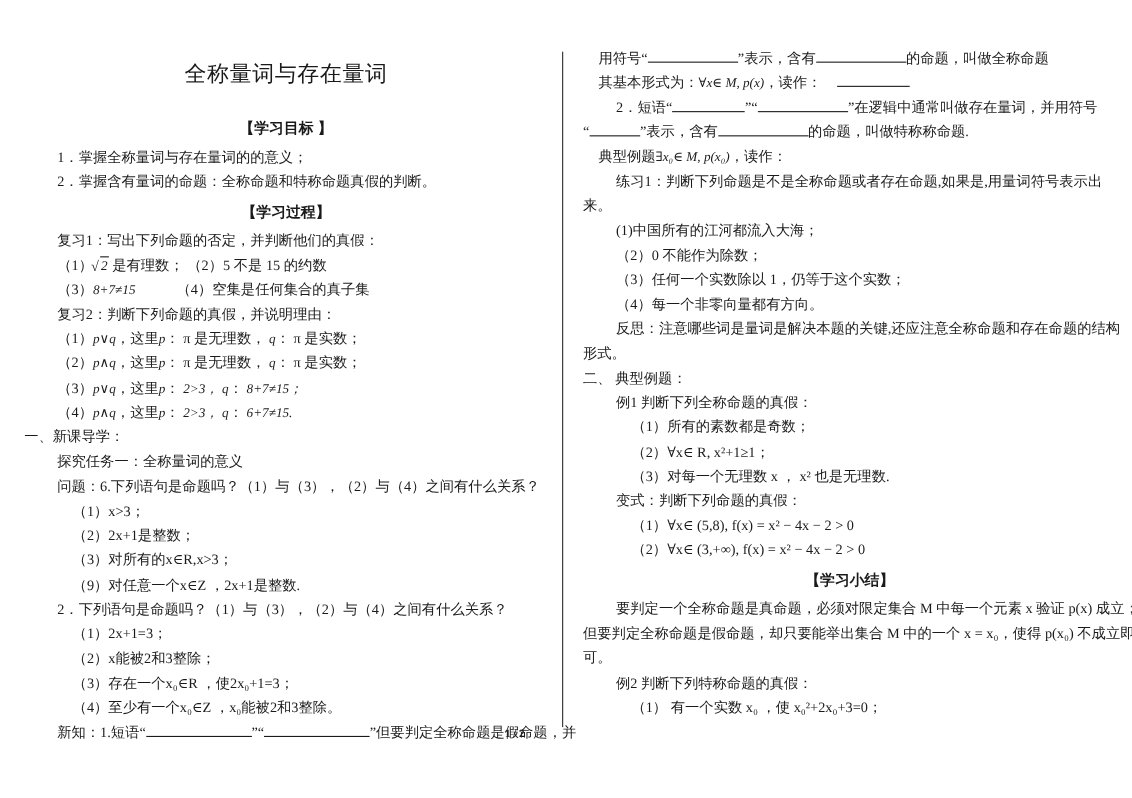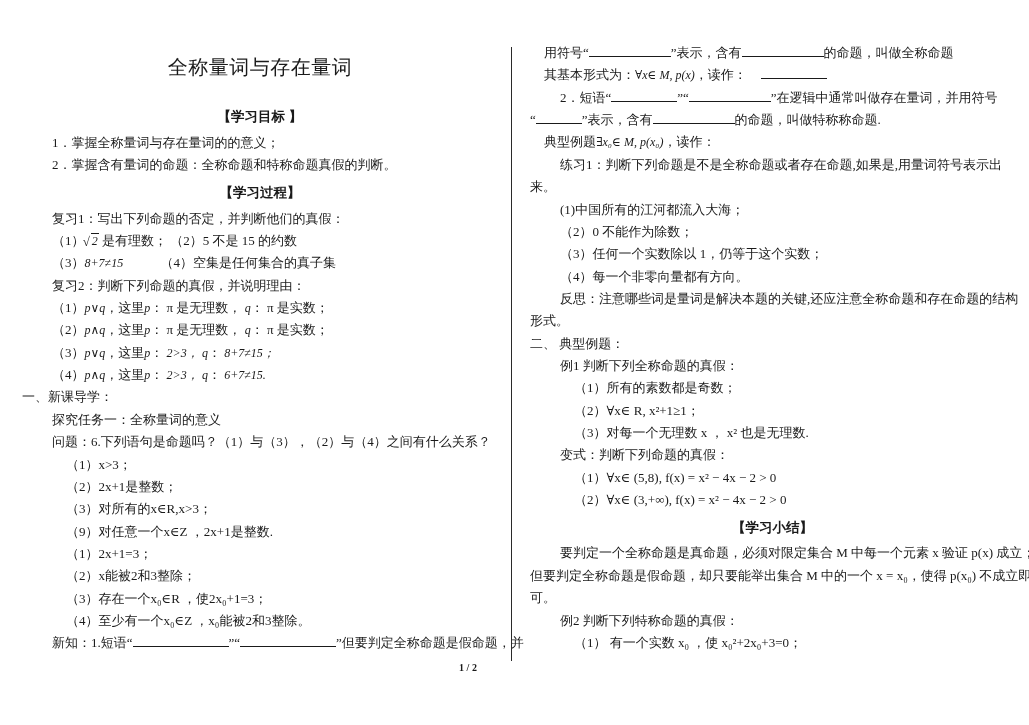--- a/index.html
+++ b/index.html
@@ -145,20 +145,21 @@
       </div>
 
       <div class="line i0">一、新课导学：</div>
       <div class="line i2">探究任务一：全称量词的意义</div>
       <div class="line i2">问题：6.下列语句是命题吗？（1）与（3），（2）与（4）之间有什么关系？</div>
       <div class="line i3">（1）x&gt;3；</div>
       <div class="line i3">（2）2x+1是整数；</div>
       <div class="line i3">（3）对所有的x∈R,x&gt;3；</div>
       <div class="line i3">（9）对任意一个x∈Z ，2x+1是整数.</div>
 
+      <div class="line i2">2．下列语句是命题吗？（1）与（3），（2）与（4）之间有什么关系？</div>
       <div class="line i3">（1）2x+1=3；</div>
       <div class="line i3">（2）x能被2和3整除；</div>
       <div class="line i3">（3）存在一个x₀∈R ，使2x₀+1=3；</div>
       <div class="line i3">（4）至少有一个x₀∈Z ，x₀能被2和3整除。</div>
 
       <div class="line i2">
         <span>新知：1.短语“</span><span class="blank b-xl"></span><span>”“</span><span class="blank b-xl"></span><span>”但要判定全称命题是假命题，并</span>
       </div>
 
     </div>

